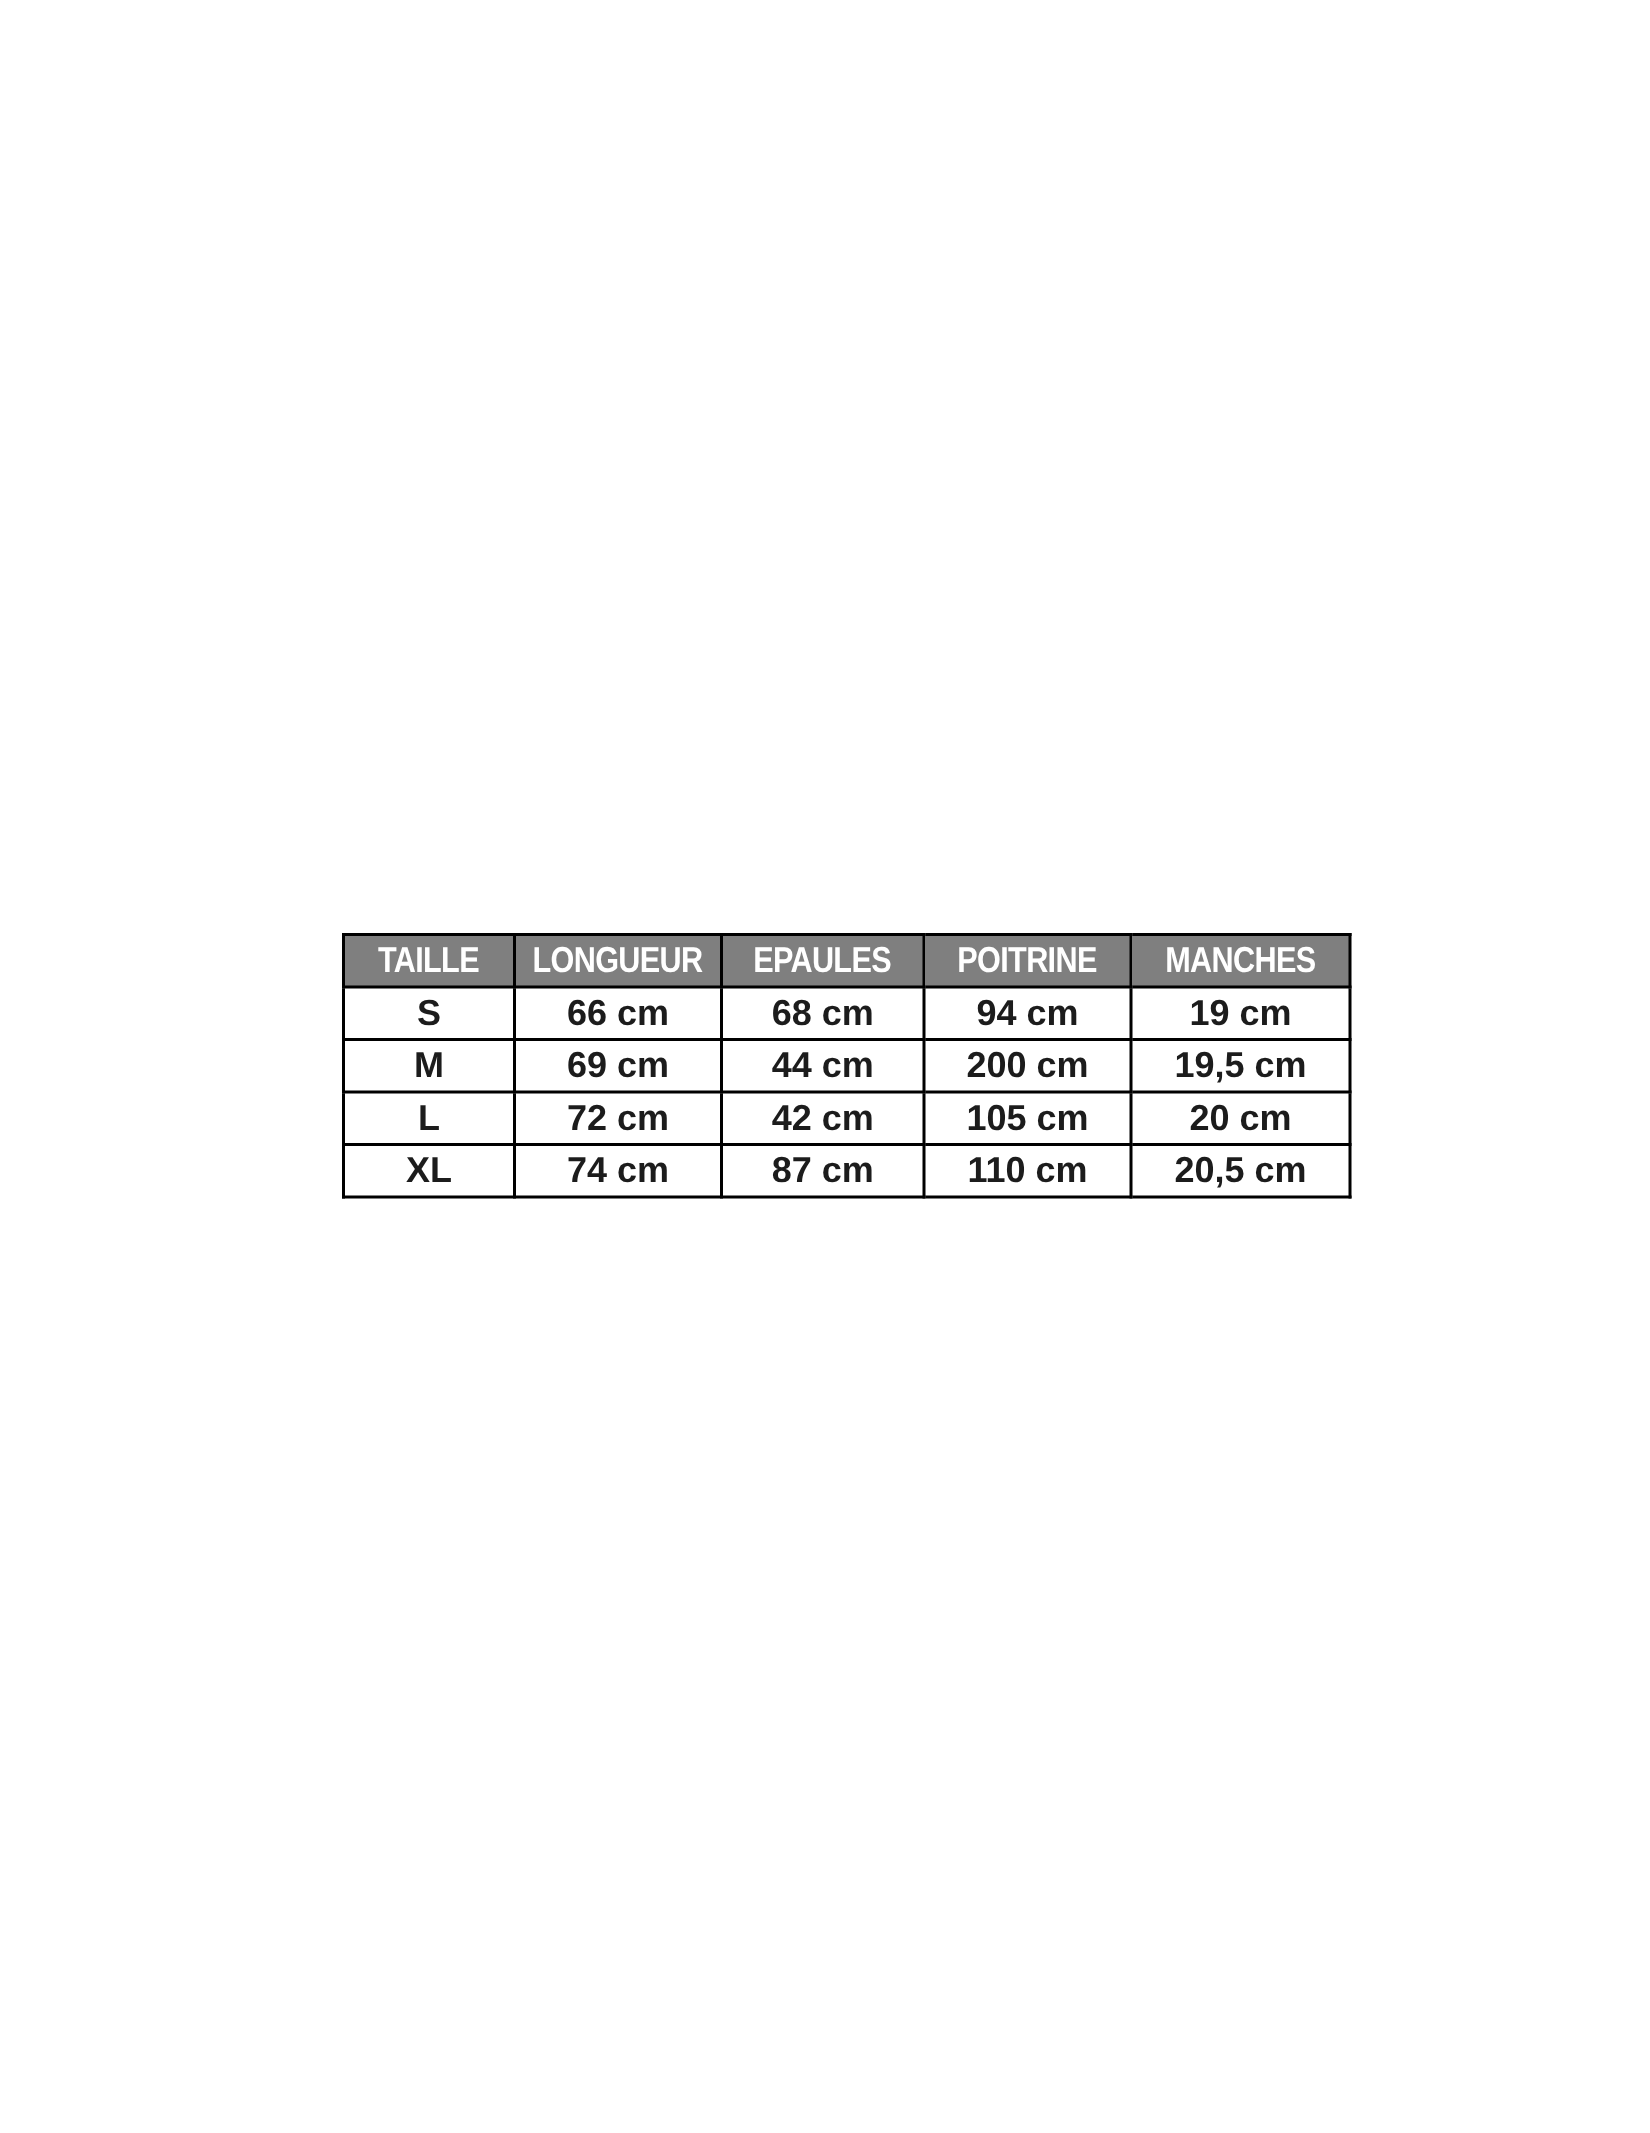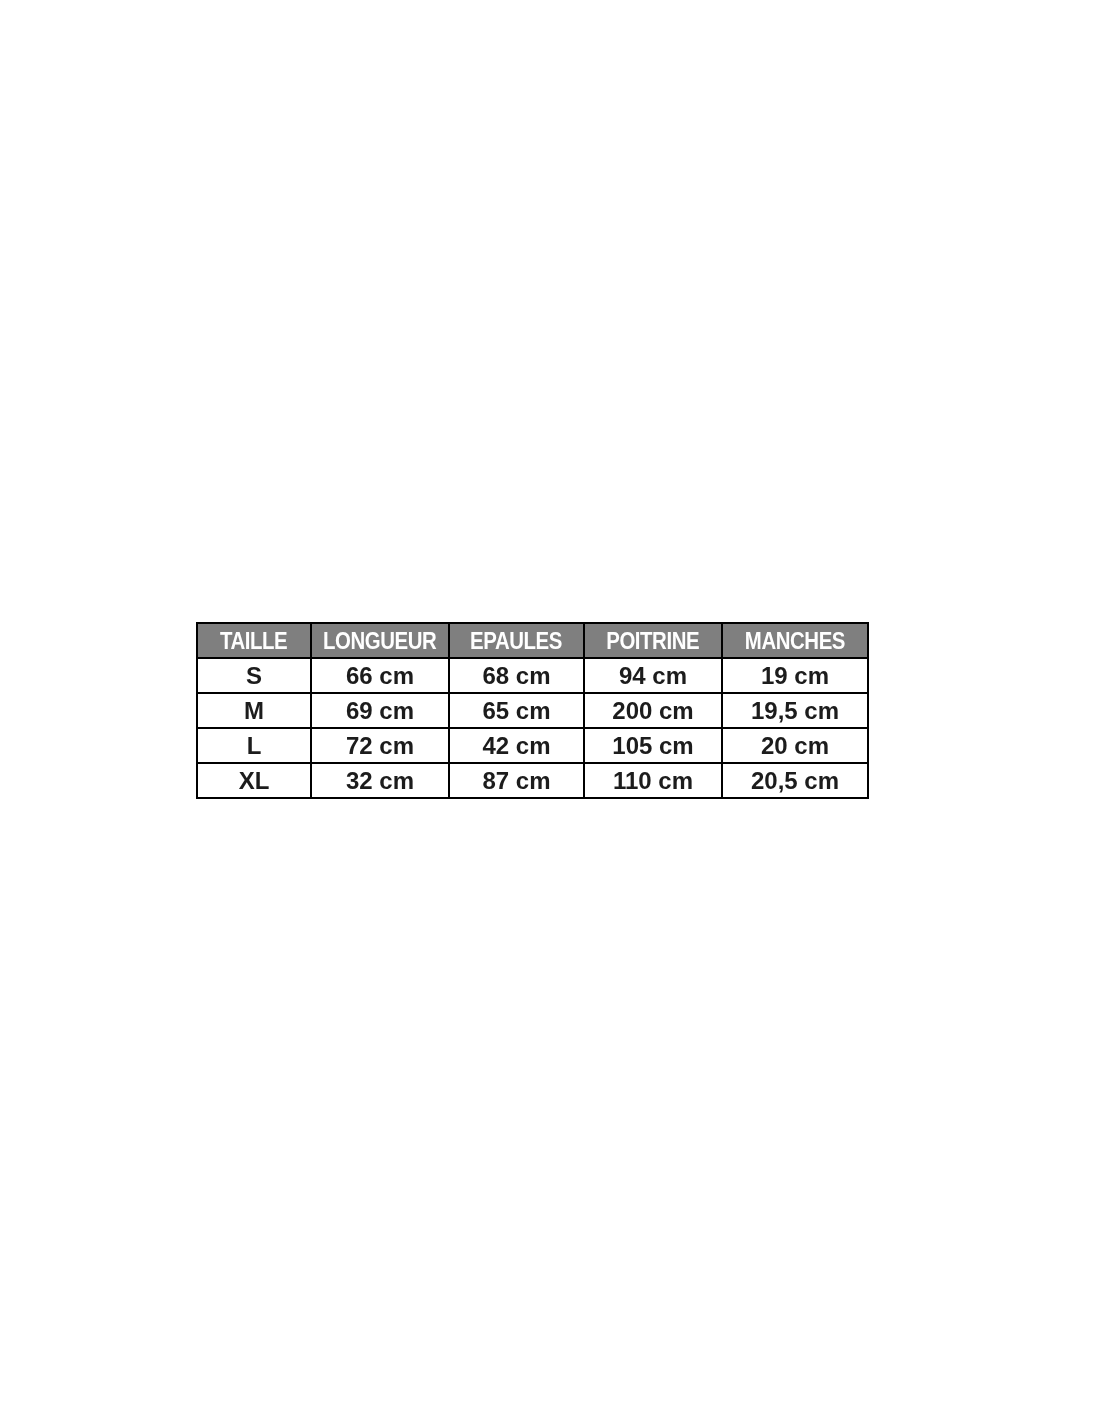--- a/index.html
+++ b/index.html
@@ -18,21 +18,21 @@
     overflow: hidden;
   }
   .page {
     position: relative;
     width: 1100px;
     height: 1422px;
     background: var(--page-bg);
   }
   .size-table-wrap {
     position: absolute;
-    left: 196px;
+    left: 228px;
     top: 622px;
     width: 671px;
   }
   table.size-table {
     width: 671px;
     border-collapse: collapse;
     table-layout: fixed;
   }
   table.size-table th,
   table.size-table td {
@@ -96,34 +96,34 @@
         <tr>
           <td class="size-cell">S</td>
           <td>66 cm</td>
           <td>68 cm</td>
           <td>94 cm</td>
           <td>19 cm</td>
         </tr>
         <tr>
           <td class="size-cell">M</td>
           <td>69 cm</td>
-          <td>65 cm</td>
+          <td>44 cm</td>
           <td>200 cm</td>
           <td>19,5 cm</td>
         </tr>
         <tr>
           <td class="size-cell">L</td>
           <td>72 cm</td>
           <td>42 cm</td>
           <td>105 cm</td>
           <td>20 cm</td>
         </tr>
         <tr>
           <td class="size-cell">XL</td>
-          <td>32 cm</td>
+          <td>74 cm</td>
           <td>87 cm</td>
           <td>110 cm</td>
           <td>20,5 cm</td>
         </tr>
       </tbody>
     </table>
   </div>
 </div>
 
 </body></html>

